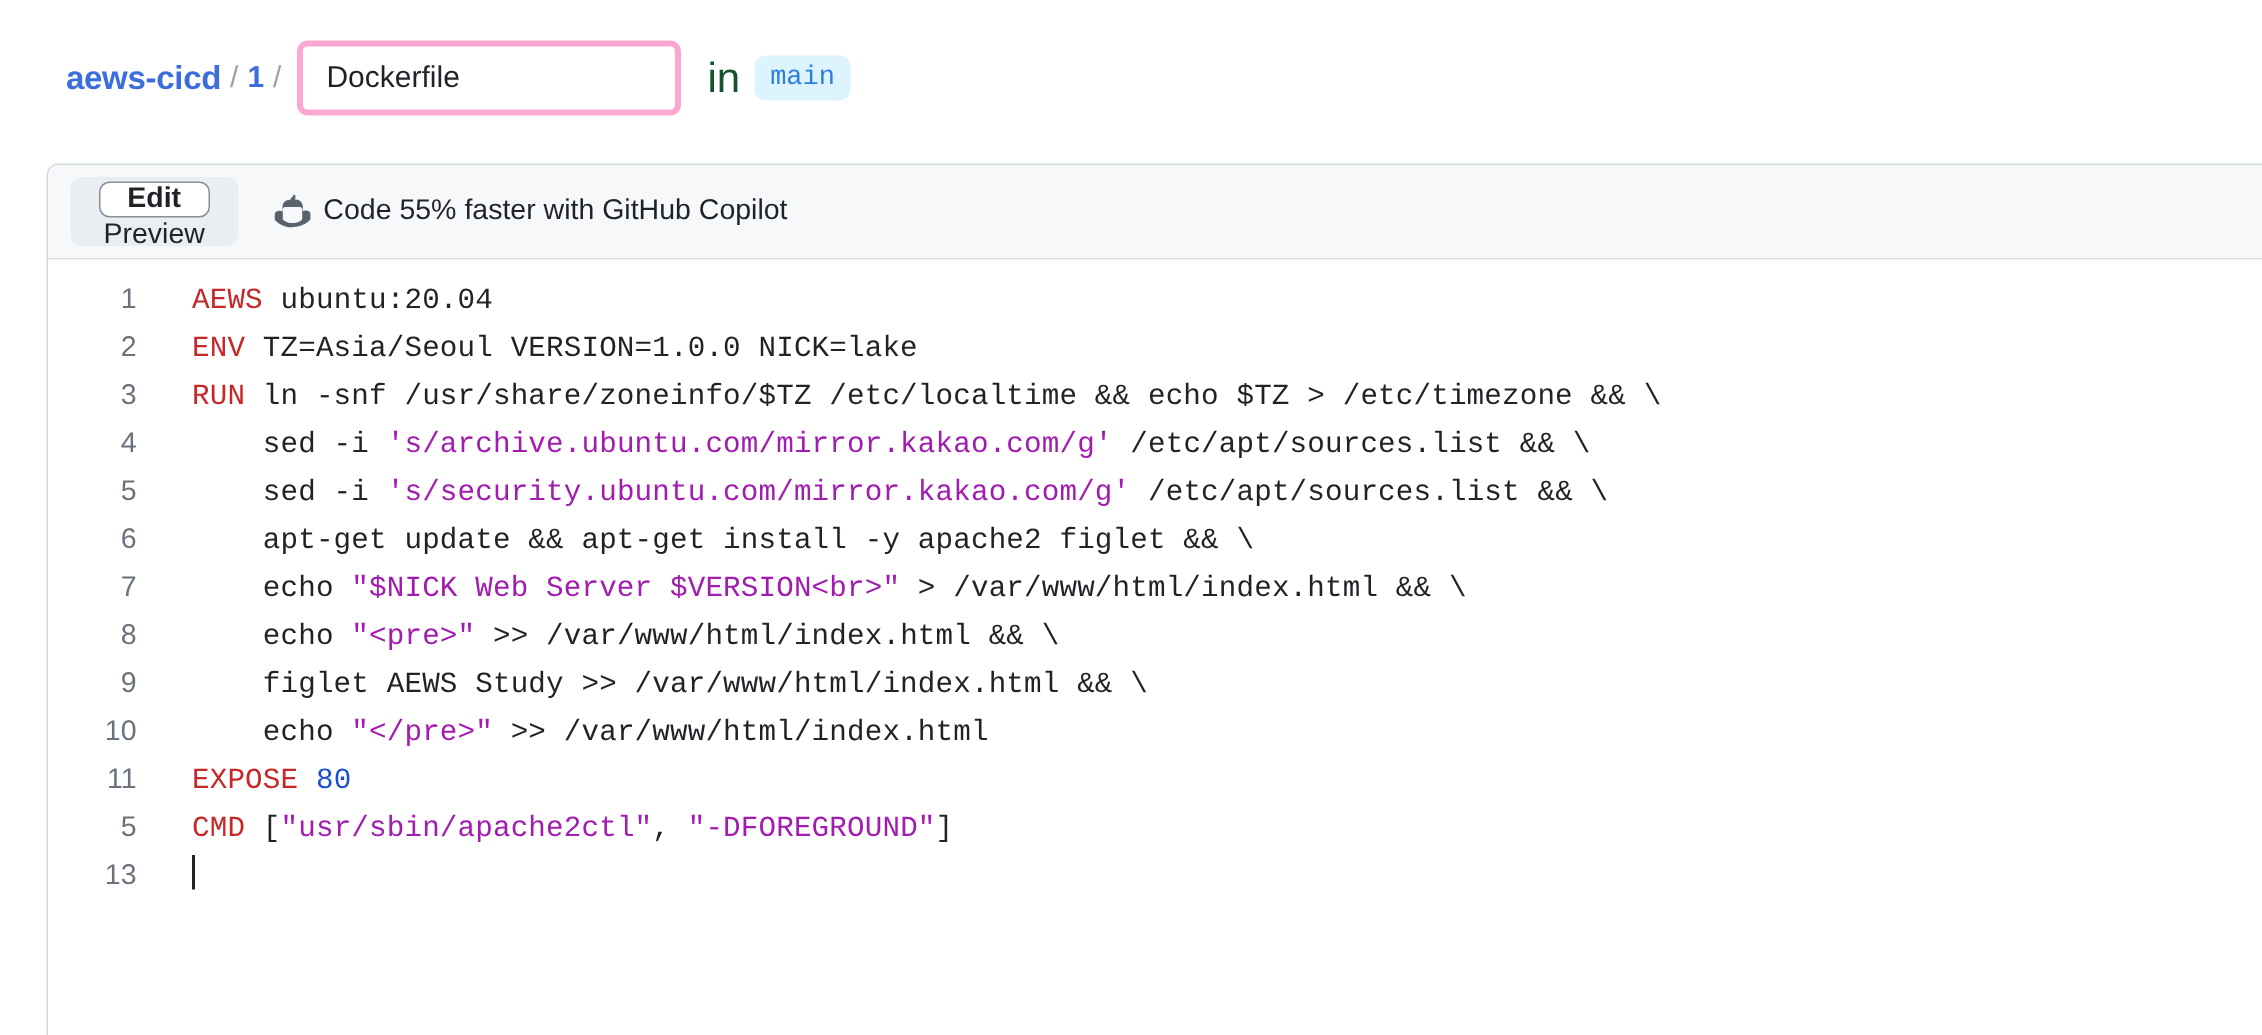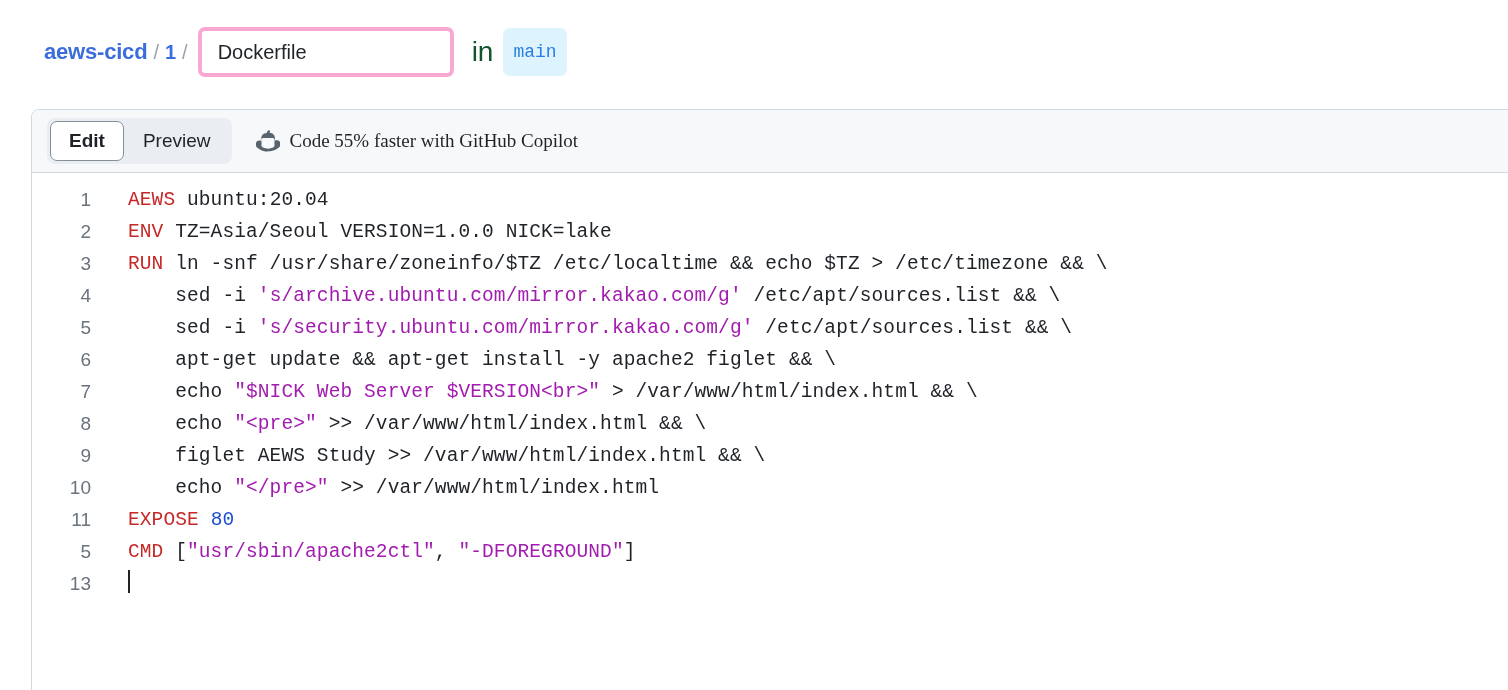--- a/index.html
+++ b/index.html
@@ -62,21 +62,21 @@
   }
   .in-label {
     font-size: 28px;
     color: #14532d;
     margin: 0 10px 0 18px;
   }
   .branch-badge {
     display: inline-flex;
     align-items: center;
     justify-content: center;
-    height: 48px;
+    height: 30px;
     padding: 0 10px;
     background: #ddf4ff;
     color: #2b7fe0;
     border-radius: 7px;
     font-family: "Liberation Mono", monospace;
     font-size: 18px;
     font-weight: 400;
   }
 
   
@@ -101,20 +101,21 @@
     padding-left: 15px;
   }
 
   .segmented {
     display: inline-flex;
     align-items: center;
     background: #eaeef2;
     border-radius: 8px;
     padding: 3px;
     height: 46px;
+    flex-direction: column;
   }
   .seg-btn {
     display: inline-flex;
     align-items: center;
     justify-content: center;
     height: 40px;
     padding: 0 18px;
     font-size: 19px;
     color: #1f2328;
     border: 1px solid transparent;
@@ -130,21 +131,20 @@
   }
 
   .copilot-hint {
     display: inline-flex;
     align-items: center;
     margin-left: 24px;
     font-size: 19px;
     color: #1f2328;
     cursor: pointer;
     text-decoration: none;
-    font-family: Liberation Serif, serif;
   }
   .copilot-icon {
     display: inline-flex;
     margin-right: 9px;
     color: #59636e;
   }
 
   
   .code-area {
     position: relative;

